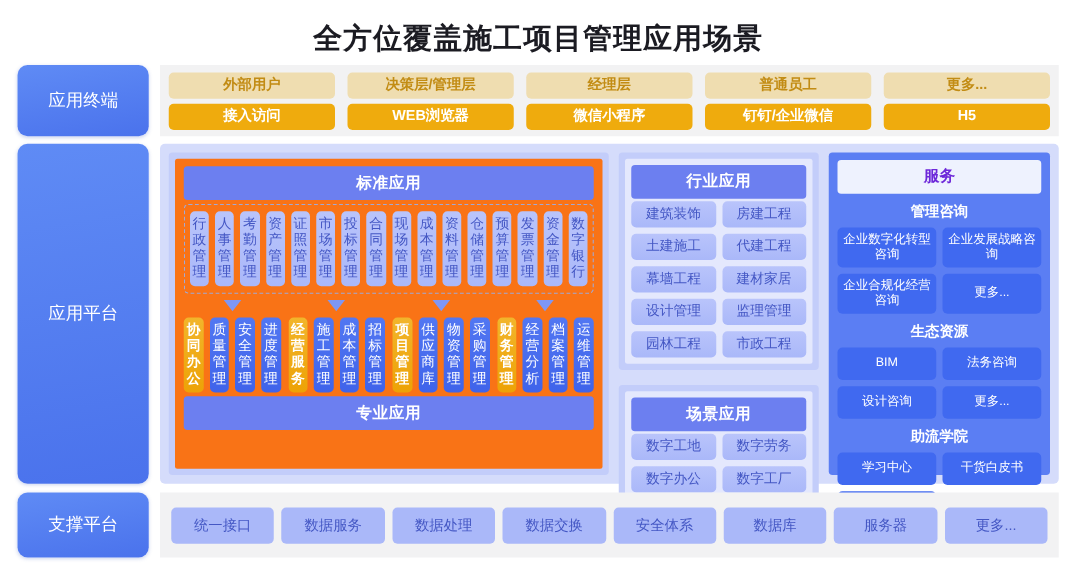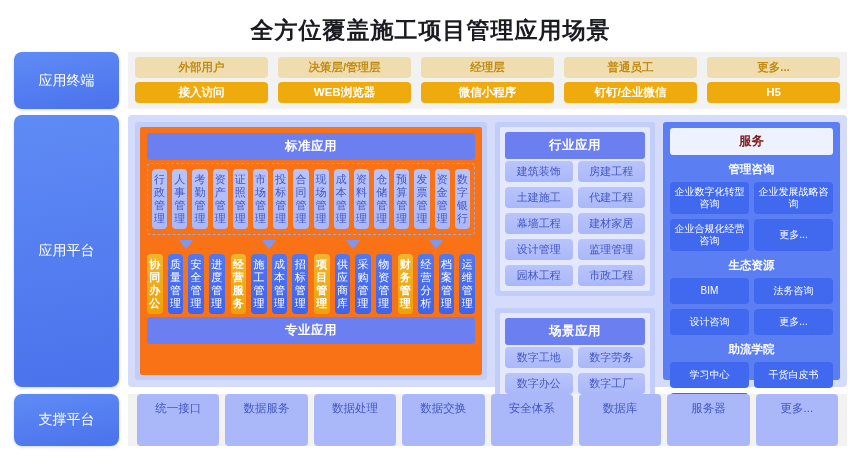--- a/index.html
+++ b/index.html
@@ -43,21 +43,21 @@
     justify-content: center;
     box-shadow: 0 1px 3px rgba(60,90,190,.25);
   }
 
   
   .terminal-band { height: 57px; }
   .terminal-area {
     flex: 1 1 auto;
     background: #f2f2f3;
     display: flex;
-    align-items: flex-start;
+    align-items: center;
     gap: 10px;
     padding: 5px 7px;
   }
   .terminal-col {
     flex: 1 1 0;
     display: flex;
     flex-direction: column;
     gap: 4px;
   }
   .chip-light {
@@ -192,21 +192,21 @@
     flex: 1 1 auto;
     background: #5b7ef3;
     border-radius: 3px;
     padding: 6px 7px;
     display: flex;
     flex-direction: column;
     gap: 3px;
   }
   .svc-title {
     background: #eef2fe;
-    color: #7f1d1d;
+    color: #6d28d9;
     font-size: 12.5px;
     font-weight: bold;
     text-align: center;
     border-radius: 3px;
     padding: 5px 0;
   }
   .svc-group-label {
     color: #ffffff;
     font-size: 11.5px;
     font-weight: bold;
@@ -228,20 +228,21 @@
     align-items: center;
     justify-content: center;
   }
 
   
   .support-band { height: 52px; margin-top: 7px; }
   .support-area {
     flex: 1 1 auto;
     background: #f2f2f3;
     display: flex;
+    align-items: center;
     gap: 6px;
     padding: 0 9px;
   }
   .support-chip {
     flex: 1 1 0;
     background: #aab8f9;
     color: #4457c4;
     font-size: 11.5px;
     text-align: center;
     border-radius: 4px;
@@ -342,22 +343,22 @@
             </div>
             <div class="col4">
               <div class="cell-amber">经营服务</div>
               <div class="cell-strong">施工管理</div>
               <div class="cell-strong">成本管理</div>
               <div class="cell-strong">招标管理</div>
             </div>
             <div class="col4">
               <div class="cell-amber">项目管理</div>
               <div class="cell-strong">供应商库</div>
+              <div class="cell-strong">物资管理</div>
               <div class="cell-strong">采购管理</div>
-              <div class="cell-strong">物资管理</div>
             </div>
             <div class="col4">
               <div class="cell-amber">财务管理</div>
               <div class="cell-strong">经营分析</div>
               <div class="cell-strong">档案管理</div>
               <div class="cell-strong">运维管理</div>
             </div>
           </div>
 
           <div class="band-header">专业应用</div>

